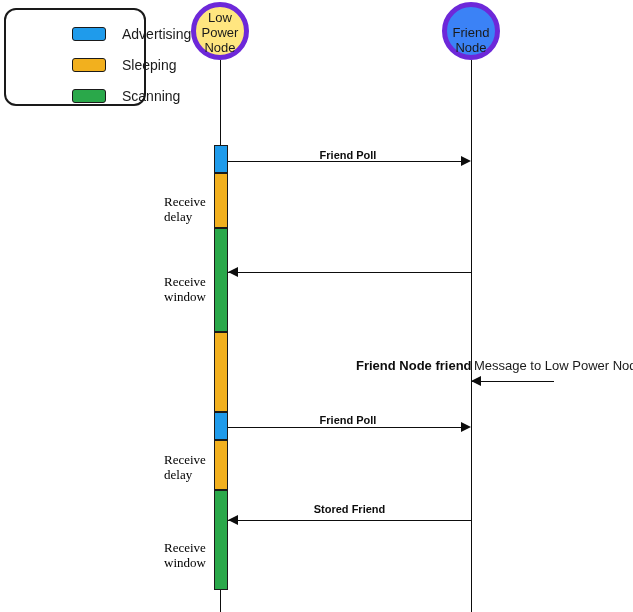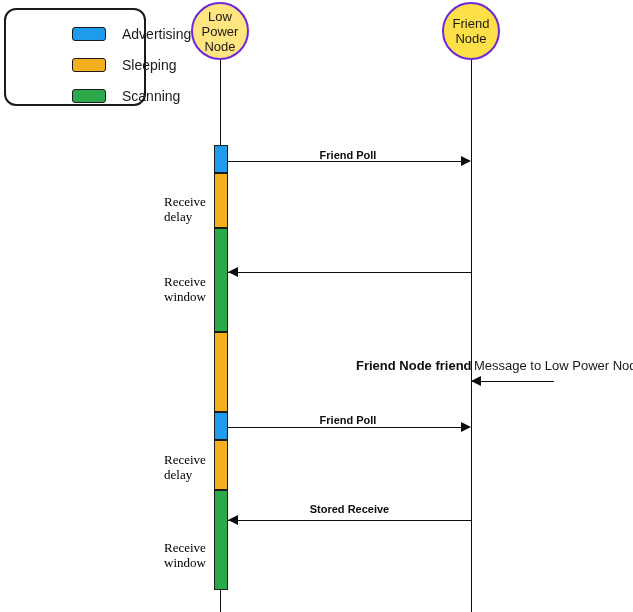--- a/index.html
+++ b/index.html
@@ -58,27 +58,27 @@
   }
 
   
   .lifeline {
     position: absolute;
     width: 0;
     border-left: 1.6px solid #0d0d0d;
   }
   .node-circle {
     position: absolute;
-    border: 2px solid #6d28d9;
+    border: 5px solid #6d28d9;
     border-radius: 50%;
     box-sizing: border-box;
     display: flex;
     flex-direction: column;
     align-items: center;
-    justify-content: center;
+    justify-content: flex-end;
     font-size: 13px;
     line-height: 15px;
     color: #1a1a1a;
     text-align: center;
   }
   #lpn-circle {
     left: 191px;
     top: 2px;
     width: 58px;
     height: 58px;
@@ -177,21 +177,21 @@
   </div>
 
   <div class="lifeline" id="lifeline-lpn" style="left:220px; top:60px; height:552px;"></div>
   <div class="lifeline" id="lifeline-fn" style="left:471px; top:60px; height:552px;"></div>
 
   <div class="node-circle" id="lpn-circle" style="background: rgb(255, 230, 128);">
     <span>Low</span>
     <span>Power</span>
     <span>Node</span>
   </div>
-  <div class="node-circle" id="fn-circle" style="background: #fde047;">
+  <div class="node-circle" id="fn-circle" style="background: #3b82f6;">
     <span>Friend</span>
     <span>Node</span>
   </div>
 
   <div class="act-bar" id="seg0" style="background: rgb(31, 155, 235); top: 145px; height: 28px;"></div>
   <div class="act-bar" id="seg1" style="background: rgb(242, 176, 30); top: 173px; height: 55px;"></div>
   <div class="act-bar" id="seg2" style="background: rgb(42, 168, 74); top: 228px; height: 104px;"></div>
   <div class="act-bar" id="seg3" style="background: rgb(242, 176, 30); top: 332px; height: 80px;"></div>
   <div class="act-bar" id="seg4" style="background: rgb(31, 155, 235); top: 412px; height: 28px;"></div>
   <div class="act-bar" id="seg5" style="background: rgb(242, 176, 30); top: 440px; height: 50px;"></div>
@@ -228,15 +228,15 @@
   <div class="plain-label" style="left:474px; top:358px;">Message to Low Power Node</div>
   <div class="msg" style="left:472px; top:381px; width:82px;"></div>
   <div class="arrowhead left" style="left:471px; top:376px;"></div>
 
   <div class="msg" style="left:228px; top:427px; width:240px;"></div>
   <div class="arrowhead right" style="left:461px; top:422px;"></div>
   <div class="msg-label" style="left:228px; top:413px; width:240px;">Friend Poll</div>
 
   <div class="msg" style="left:228px; top:520px; width:243px;"></div>
   <div class="arrowhead left" style="left:228px; top:515px;"></div>
-  <div class="msg-label" style="left:228px; top:502px; width:243px;">Stored Receive</div>
+  <div class="msg-label" style="left:228px; top:502px; width:243px;">Stored Friend</div>
 
 </div>
 
 </body></html>

